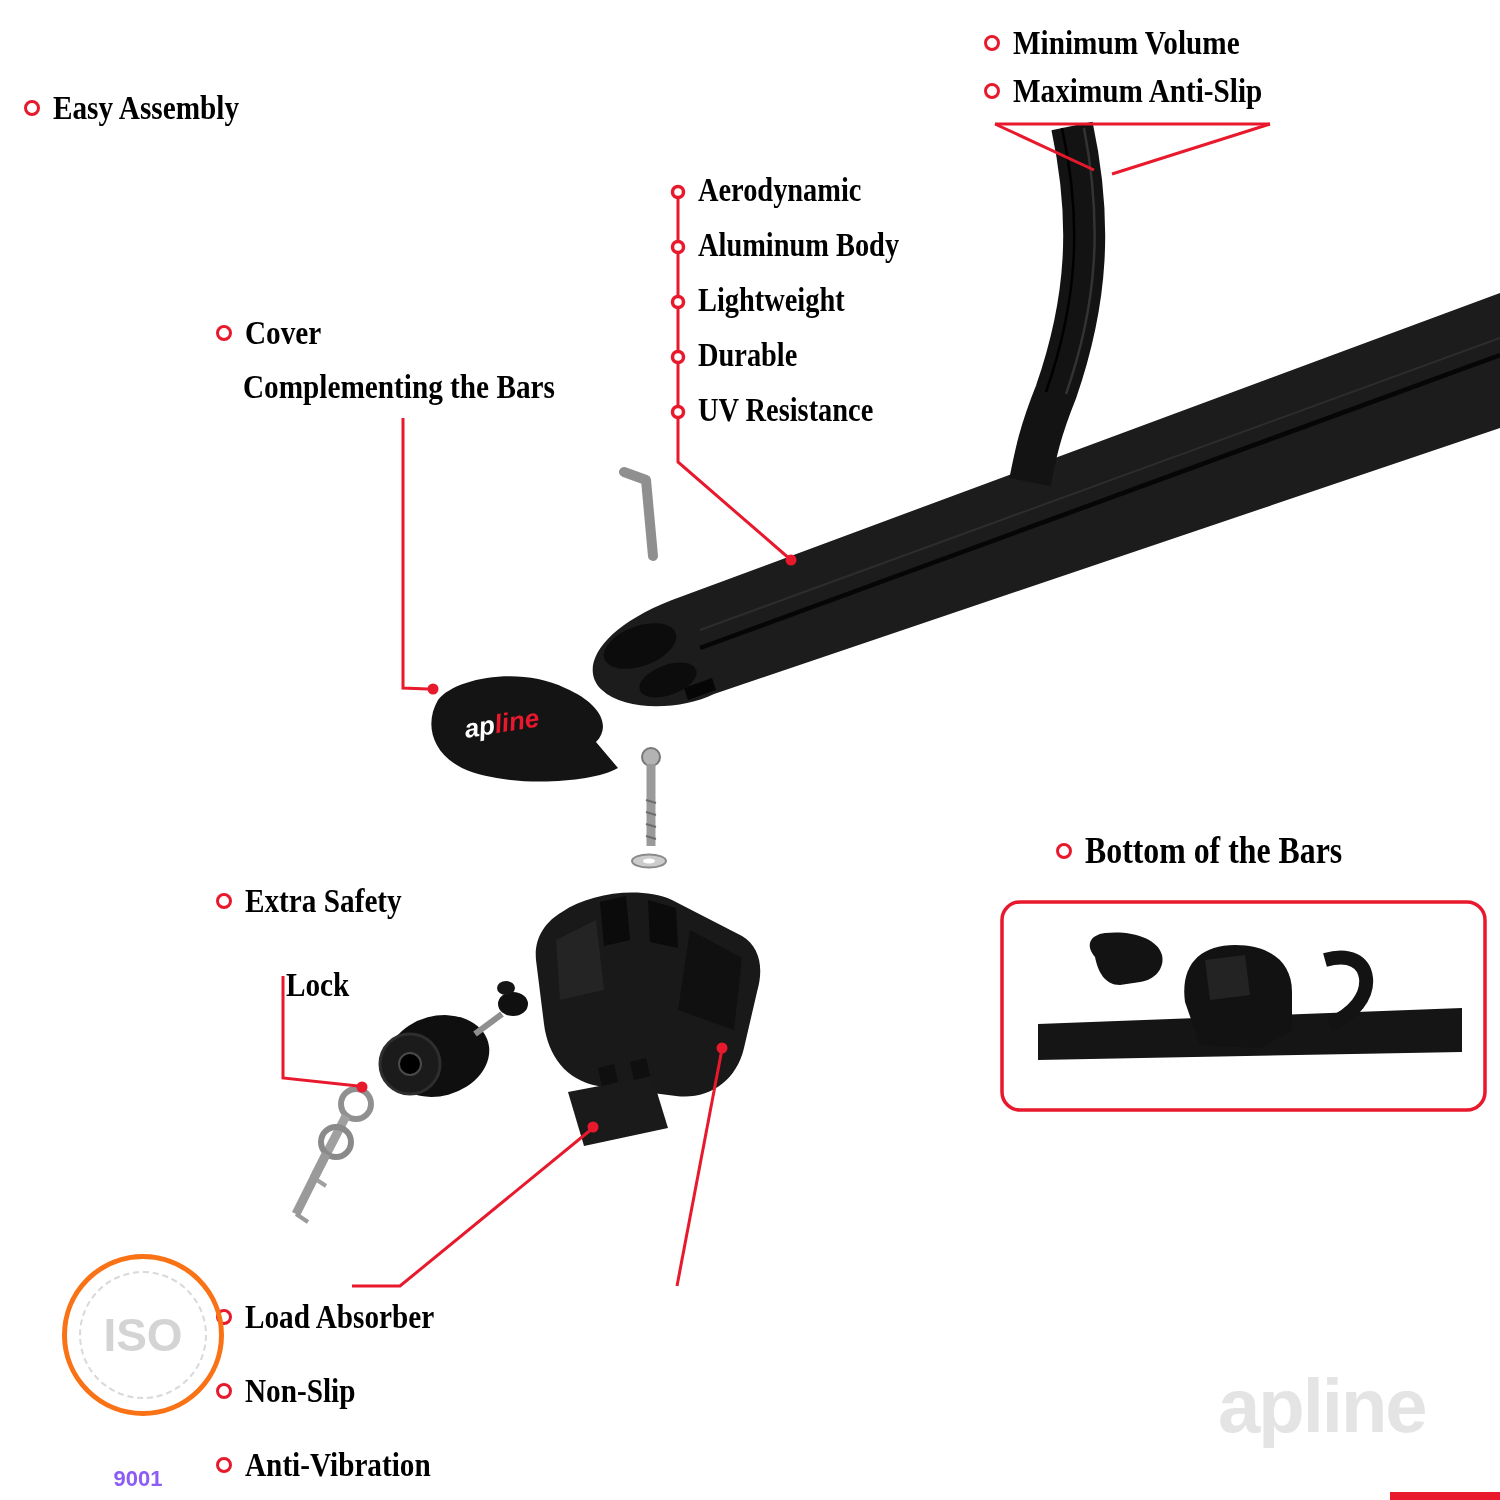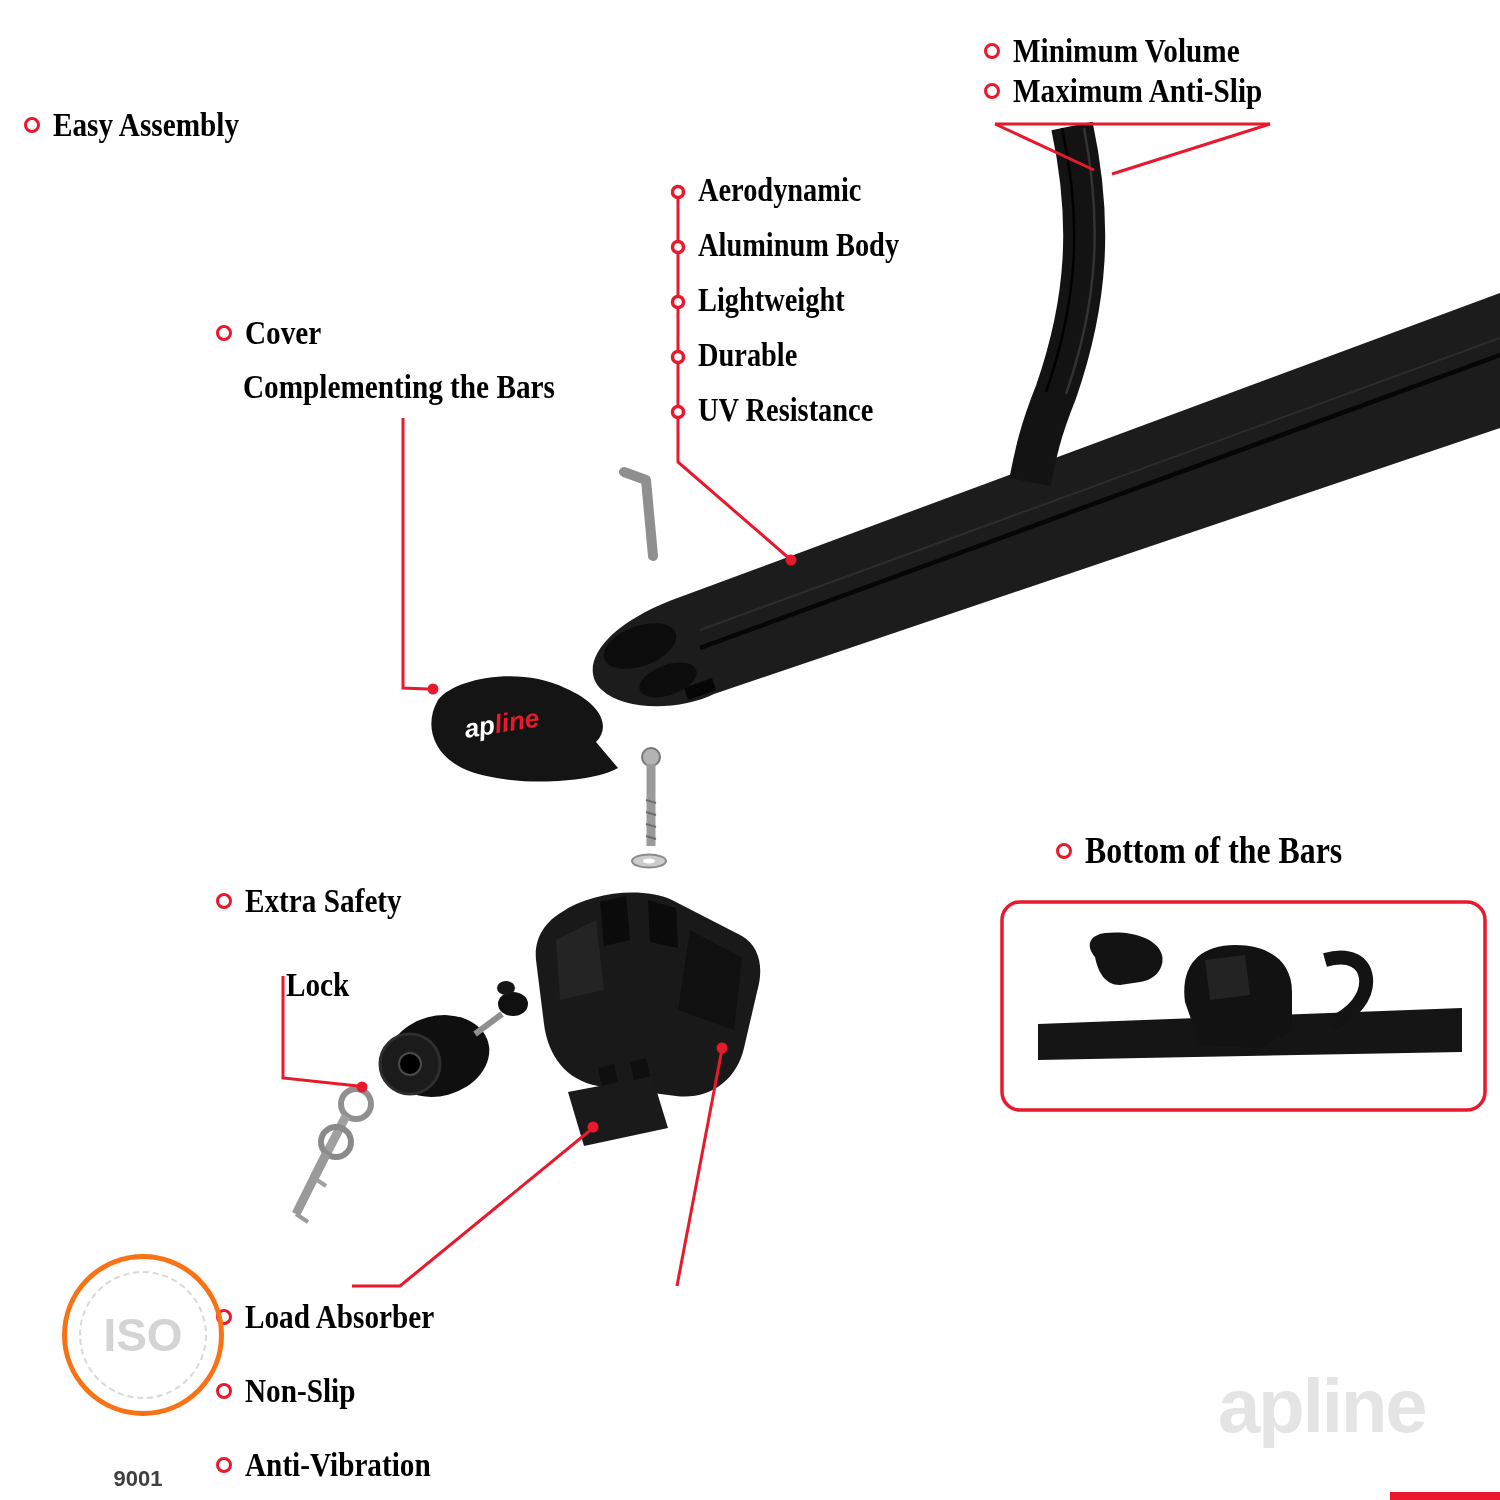--- a/index.html
+++ b/index.html
@@ -15,21 +15,21 @@
   .subrow{position:absolute;white-space:nowrap;}
   .wm-brand{position:absolute;left:1218px;top:1362px;font-size:76px;font-weight:800;
             color:#e4e4e4;letter-spacing:-2px;font-family:"Liberation Sans", sans-serif;}
   .wm-redbar{position:absolute;left:1390px;top:1492px;width:110px;height:8px;background:var(--red);}
   .iso{position:absolute;left:62px;top:1254px;width:152px;height:152px;border:5px solid #f97316;
        border-radius:50%;display:flex;align-items:center;justify-content:center;}
   .iso-inner{width:124px;height:124px;border:2px dashed #d9d9d9;border-radius:50%;
              display:flex;align-items:center;justify-content:center;}
   .iso-txt{font-size:46px;font-weight:800;color:#d4d4d4;font-family:"Liberation Sans", sans-serif;}
   .iso-sub{position:absolute;left:62px;top:1466px;width:152px;text-align:center;font-size:22px;
-           font-weight:700;color:#404040;font-family:"Liberation Sans", sans-serif;}
+           font-weight:700;color:#8b5cf6;font-family:"Liberation Sans", sans-serif;}
 </style>
 </head>
 <body>
 
 <div class="canvas">
 
   <svg class="overlay" viewBox="0 0 1500 1500">
 
     <g>
       <path d="M 1500 293 L 672 600 C 600 628, 578 668, 602 690 C 625 712, 682 710, 714 694 L 1500 428 Z" fill="#1c1c1c"></path>
@@ -135,26 +135,26 @@
     </g>
     <g fill="#ffffff" stroke="#e8192c" stroke-width="3.5">
       <circle cx="678" cy="192" r="5.5"></circle>
       <circle cx="678" cy="247" r="5.5"></circle>
       <circle cx="678" cy="302" r="5.5"></circle>
       <circle cx="678" cy="357" r="5.5"></circle>
       <circle cx="678" cy="412" r="5.5"></circle>
     </g>
   </svg>
 
-  <div class="row" style="left:24px;top:104px">
+  <div class="row" style="left:24px;top:87px">
     <span class="ring"></span>
     <span class="txt">Easy Assembly</span>
   </div>
 
-  <div class="row" style="left:984px;top:30px">
+  <div class="row" style="left:984px;top:22px">
     <span class="ring"></span>
     <span class="txt">Minimum Volume</span>
   </div>
   <div class="row" style="left:984px;top:70px">
     <span class="ring"></span>
     <span class="txt">Maximum Anti-Slip</span>
   </div>
 
   <div class="subrow" style="left:698px;top:170px">
     <span class="txt" style="font-size:33px">Aerodynamic</span>

